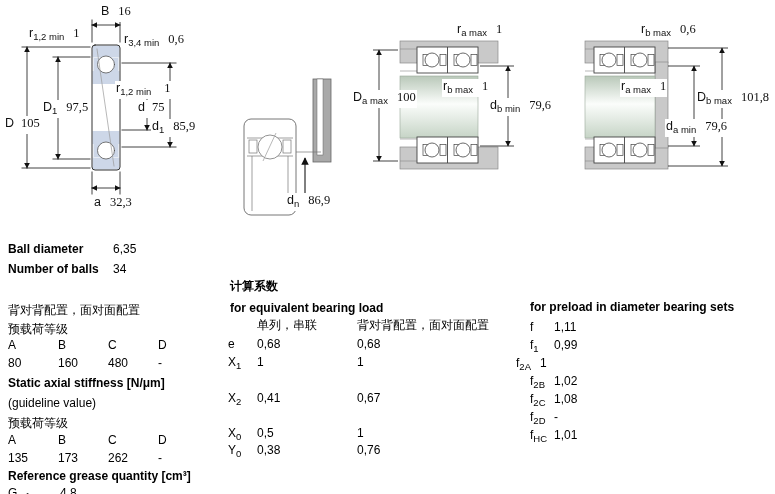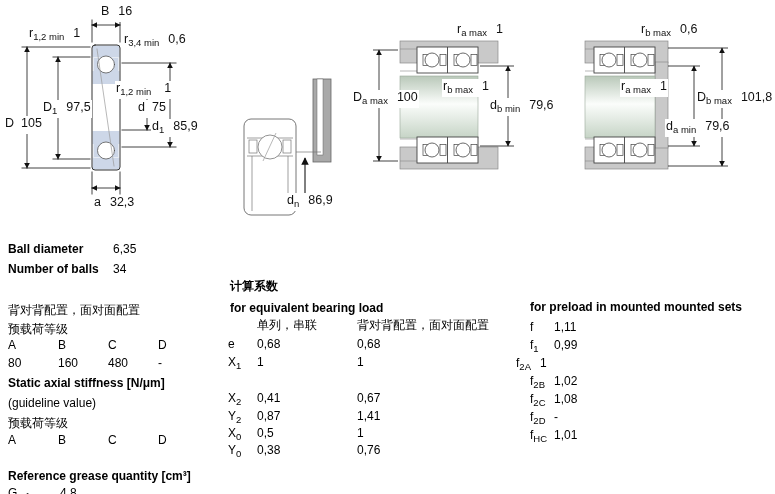--- a/index.html
+++ b/index.html
@@ -3,21 +3,21 @@
 <meta charset="utf-8">
 <style>
   html,body{margin:0;padding:0;background:#fff;}
   #page{position:relative;width:775px;height:494px;background:#fff;overflow:hidden;
         font-family:"Liberation Sans","DejaVu Sans",sans-serif;font-size:12px;color:#000;}
   .abs{position:absolute;white-space:nowrap;line-height:14px;margin-top:12px;}
   .b{font-weight:700;}
   svg{position:absolute;left:0;top:0;}
   .dim{position:absolute;background:#fff;font-size:12.5px;line-height:14px;white-space:nowrap;color:#111;padding:0 1px;}
   .sb{font-size:9.5px;vertical-align:-3px;}
-  .dv{margin-left:9px;}
+  .dv{margin-left:9px;font-family:Liberation Serif, serif;}
   .cell{display:inline-block;width:50px;}
   .rlbl{display:inline-block;width:29px;}
   .c1{display:inline-block;width:100px;}
   .flbl{display:inline-block;width:24px;}
 </style>
 </head>
 <body>
 
 <div id="page">
 
@@ -206,38 +206,40 @@
   <div class="abs" style="left:8px;top:344px">
     <span class="cell">80</span><span class="cell">160</span><span class="cell">480</span><span class="cell">-</span>
   </div>
 
   <div class="abs b" style="left:8px;top:364px">Static axial stiffness [N/μm]</div>
   <div class="abs" style="left:8px;top:384px">(guideline value)</div>
   <div class="abs" style="left:8px;top:404px">预载荷等级</div>
   <div class="abs" style="left:8px;top:421px">
     <span class="cell">A</span><span class="cell">B</span><span class="cell">C</span><span class="cell">D</span>
   </div>
+  <div class="abs" style="left:8px;top:439px">
+    <span class="cell">135</span><span class="cell">173</span><span class="cell">262</span><span class="cell">-</span>
+  </div>
 
   <div class="abs b" style="left:8px;top:457px">Reference grease quantity [cm³]</div>
   <div class="abs" style="left:8px;top:474px"><span>G</span><span class="sb">ref</span></div>
   <div class="abs" style="left:60px;top:474px">4,8</div>
 
   <div class="abs b" style="left:230px;top:267px">计算系数</div>
   <div class="abs b" style="left:230px;top:289px">for equivalent bearing load</div>
   <div class="abs" style="left:257px;top:306px">单列，串联</div>
   <div class="abs" style="left:357px;top:306px">背对背配置，面对面配置</div>
 
   <div class="abs" style="left:228px;top:325px"><span class="rlbl"><span>e</span><span class="sb"></span></span><span class="c1">0,68</span><span>0,68</span></div>
   <div class="abs" style="left:228px;top:343px"><span class="rlbl"><span>X</span><span class="sb">1</span></span><span class="c1">1</span><span>1</span></div>
   <div class="abs" style="left:228px;top:379px"><span class="rlbl"><span>X</span><span class="sb">2</span></span><span class="c1">0,41</span><span>0,67</span></div>
-  <div class="abs" style="left:228px;top:397px"><span class="rlbl"><span>Y</span><span class="sb">2</span></span><span class="c1">0,87</span><span>1,41</span></div>
   <div class="abs" style="left:228px;top:414px"><span class="rlbl"><span>X</span><span class="sb">0</span></span><span class="c1">0,5</span><span>1</span></div>
   <div class="abs" style="left:228px;top:431px"><span class="rlbl"><span>Y</span><span class="sb">0</span></span><span class="c1">0,38</span><span>0,76</span></div>
 
-  <div class="abs b" style="left:530px;top:288px">for preload in mounted mounted sets</div>
+  <div class="abs b" style="left:530px;top:288px">for preload in diameter bearing sets</div>
   <div class="abs" style="left:530px;top:308px"><span class="flbl"><span>f</span><span class="sb"></span></span><span>1,11</span></div>
   <div class="abs" style="left:530px;top:326px"><span class="flbl"><span>f</span><span class="sb">1</span></span><span>0,99</span></div>
   <div class="abs" style="left:516px;top:344px"><span class="flbl"><span>f</span><span class="sb">2A</span></span><span>1</span></div>
   <div class="abs" style="left:530px;top:362px"><span class="flbl"><span>f</span><span class="sb">2B</span></span><span>1,02</span></div>
   <div class="abs" style="left:530px;top:380px"><span class="flbl"><span>f</span><span class="sb">2C</span></span><span>1,08</span></div>
   <div class="abs" style="left:530px;top:398px"><span class="flbl"><span>f</span><span class="sb">2D</span></span><span>-</span></div>
   <div class="abs" style="left:530px;top:416px"><span class="flbl"><span>f</span><span class="sb">HC</span></span><span>1,01</span></div>
 
 </div>
 

